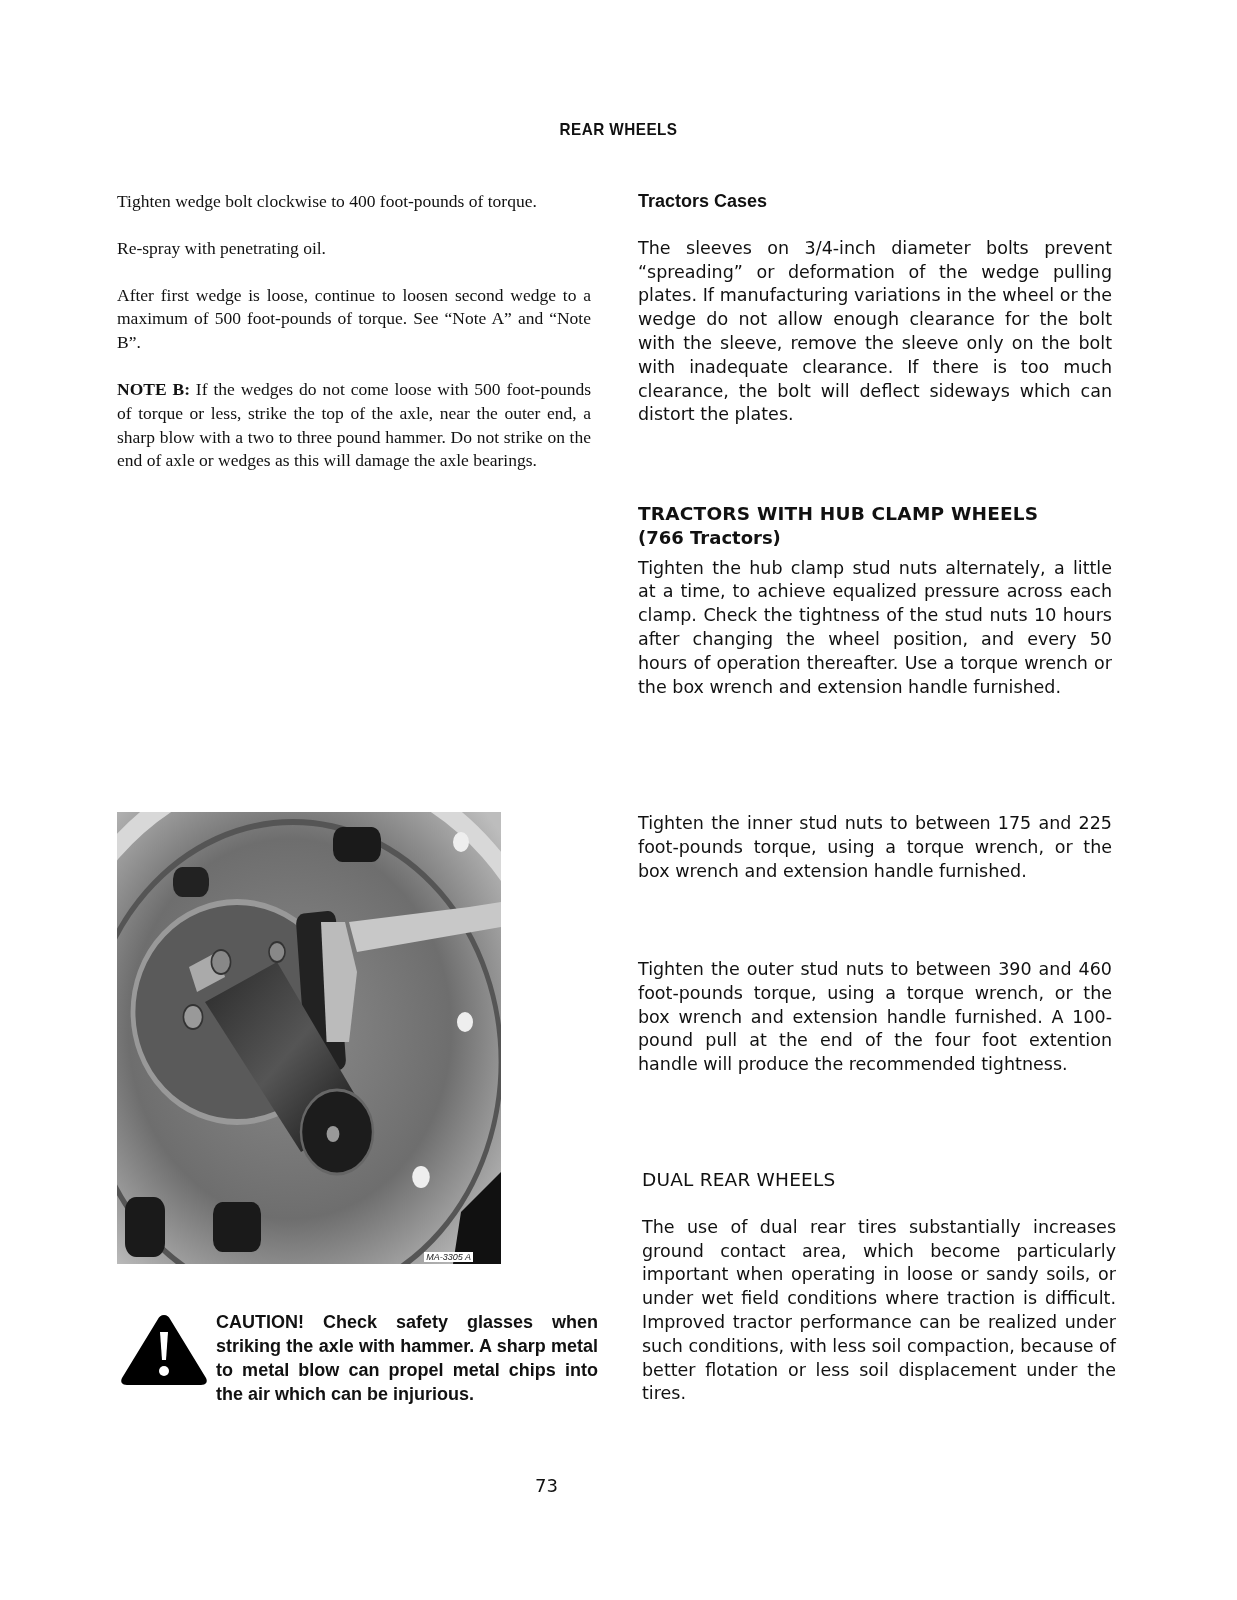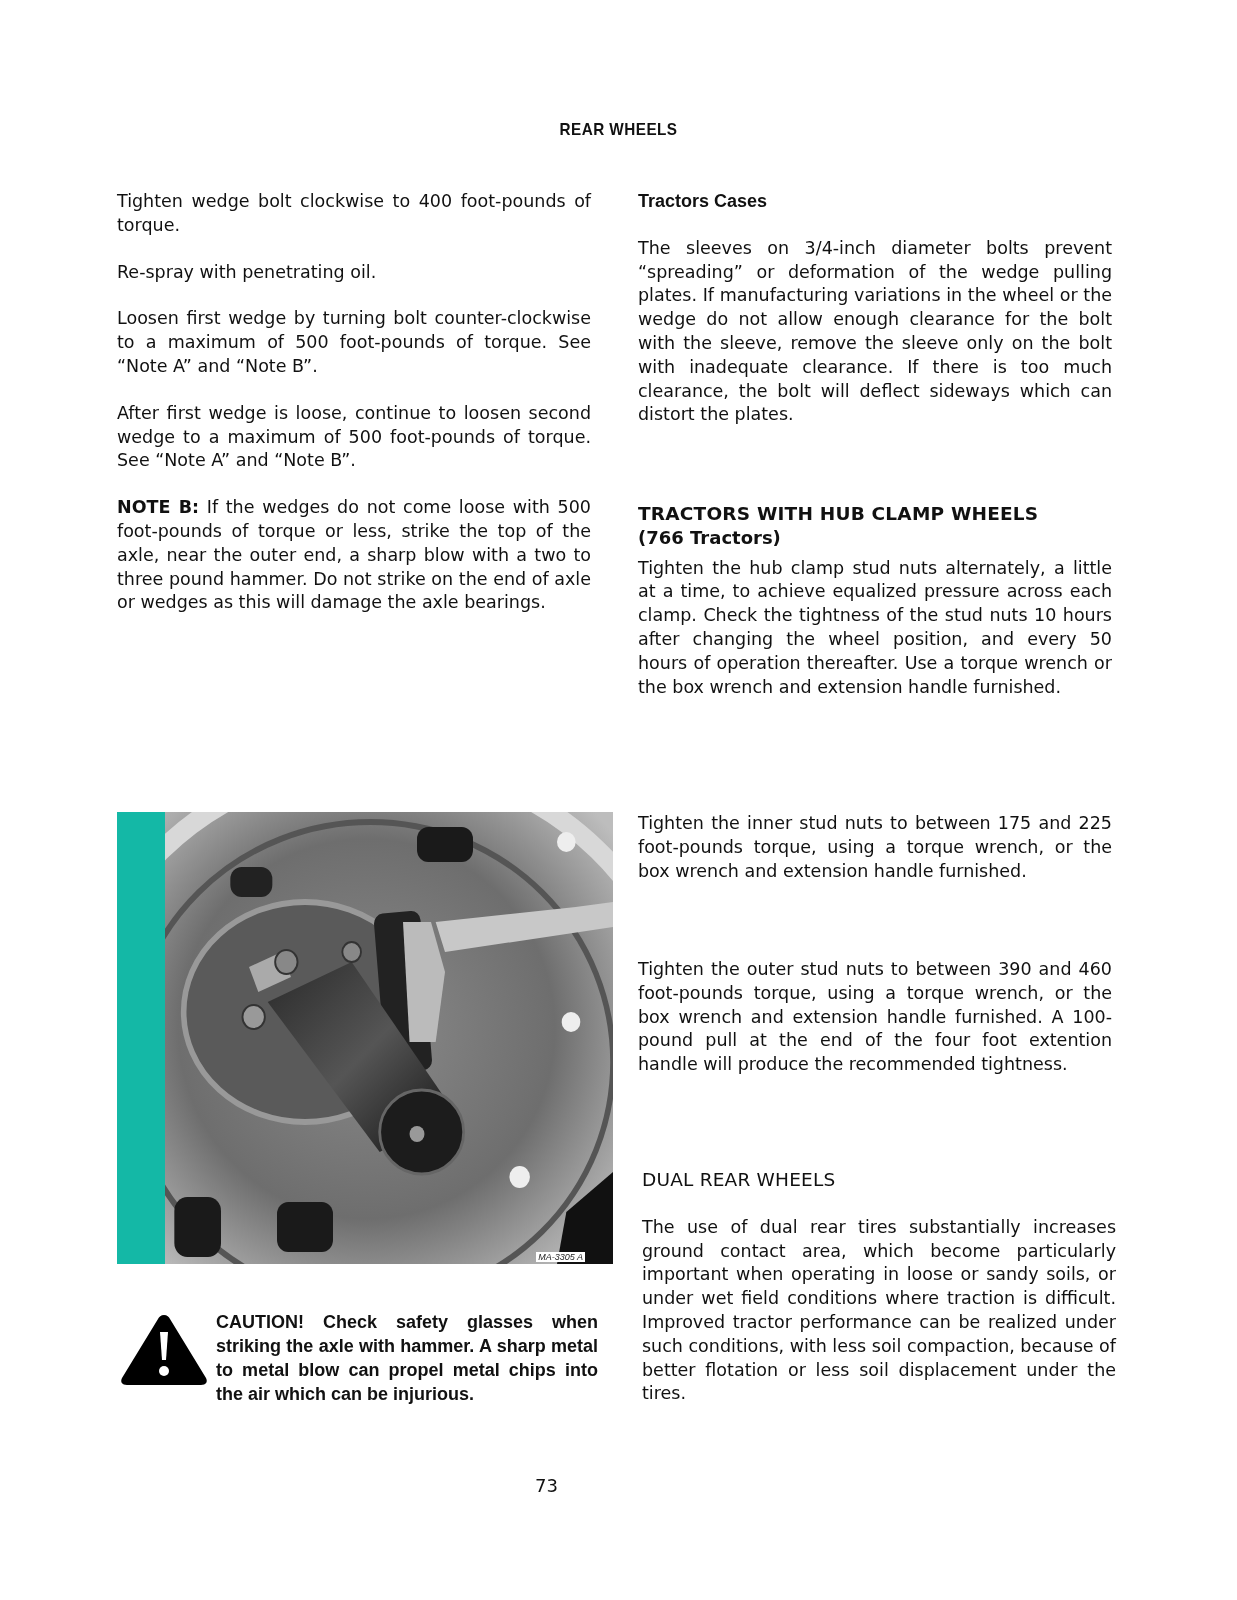--- a/index.html
+++ b/index.html
@@ -8,39 +8,38 @@
   .title { position: absolute; top: 120px; left: 0; width: 1237px; text-align: center;
            font-family: "Liberation Sans", sans-serif; font-weight: bold; font-size: 17px;
            letter-spacing: 0.5px; transform: scaleX(0.9); }
   .col { position: absolute; width: 474px; font-size: 17.5px; line-height: 23.8px; }
   .left { left: 117px; }
   .right { left: 638px; }
   p { margin: 0; text-align: justify; text-align-last: left; }
   .b { font-weight: bold; }
   .subhead { font-family: "Liberation Sans", sans-serif; font-weight: bold; font-size: 18px; transform-origin: left; }
   .h2 { font-weight: normal; font-size: 18.5px; letter-spacing: 0.2px; }
-  .photo { position: absolute; left: 117px; top: 812px; width: 448px; height: 452px; background: #14b8a6; overflow: hidden; padding-left: 48px; }
+  .photo { position: absolute; left: 117px; top: 812px; width: 384px; height: 452px; background: #86efac; overflow: hidden; }
   .photo svg { width: 100%; height: 100%; display: block; }
   .photo-label { position: absolute; right: 28px; bottom: 2px; font-size: 9px; font-style: italic; color: #222;
                  font-family: "Liberation Sans", sans-serif; background: #fff; padding: 0 2px; }
   .caution { position: absolute; left: 118px; top: 1310px; width: 480px; font-family: "Liberation Sans", sans-serif;
              font-weight: bold; font-size: 18px; line-height: 24px; }
   .caution .tri { float: left; width: 92px; height: 74px; margin-right: 6px; margin-top: 2px; }
   .caution p { text-align: justify; }
   .pagenum { position: absolute; top: 1475px; left: 0; width: 1093px; text-align: center; font-size: 18px; }
 </style>
 </head>
 <body>
 
 <div class="title">REAR WHEELS</div>
 
-<div class="col left" style="top:190px;">
+<div class="col left" style="top:190px;font-family:Liberation Serif, serif;">
   <p>Tighten wedge bolt clockwise to 400 foot-pounds of torque.</p>
   <p style="margin-top:23px;">Re-spray with penetrating oil.</p>
-  <p style="margin-top:23px;">Loosen first wedge by turning bolt counter-clockwise to a maximum of 500 foot-pounds of torque. See “Note A” and “Note B”.</p>
   <p style="margin-top:23px;">After first wedge is loose, continue to loosen second wedge to a maximum of 500 foot-pounds of torque. See “Note A” and “Note B”.</p>
   <p style="margin-top:23px;"><span class="b">NOTE B:</span><span> If the wedges do not come loose with 500 foot-pounds of torque or less, strike the top of the axle, near the outer end, a sharp blow with a two to three pound hammer. Do not strike on the end of axle or wedges as this will damage the axle bearings.</span></p>
 </div>
 
 <div class="photo">
   <svg viewBox="0 0 480 452" preserveAspectRatio="none">
     <defs>
       <radialGradient id="rim" cx="45%" cy="48%" r="70%">
         <stop offset="0%" stop-color="#8a8a8a"></stop>
         <stop offset="60%" stop-color="#6e6e6e"></stop>

